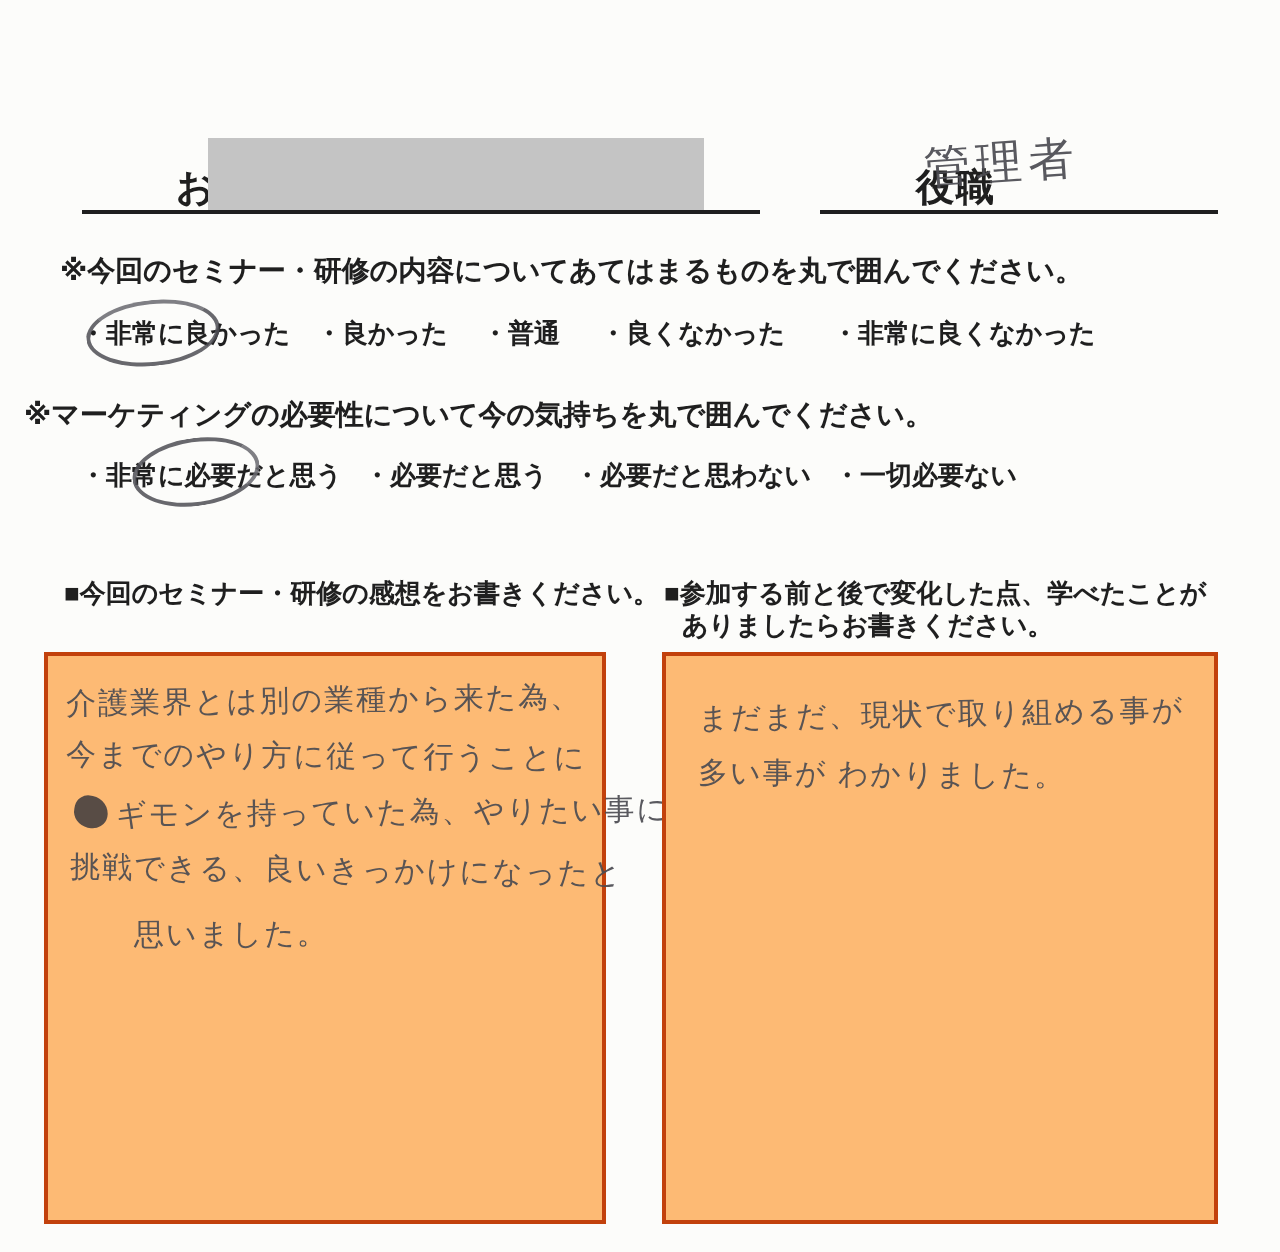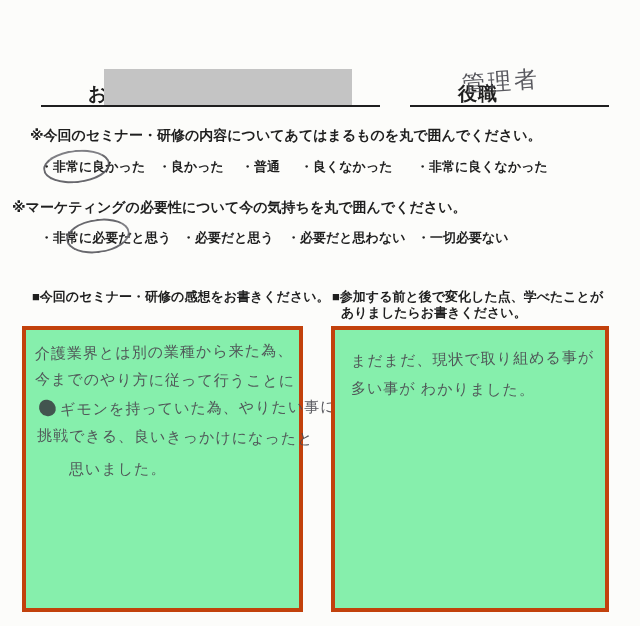--- a/index.html
+++ b/index.html
@@ -75,22 +75,22 @@
   .section-heading {
     position: absolute;
     font-size: 13px;
     font-weight: 700;
     white-space: nowrap;
   }
   .comment-box {
     position: absolute;
     top: 326px;
     height: 286px;
-    border: 4px solid #c2410c;
-    background: #86efac;
+    border: 2px solid #c2410c;
+    background: #fdba74;
   }
   .box-left  { left: 22px;  width: 281px; }
   .box-right { left: 331px; width: 278px; }
   .hw-line {
     position: absolute;
     font-size: 15px;
     letter-spacing: 1px;
     white-space: nowrap;
   }
   .scribble {

